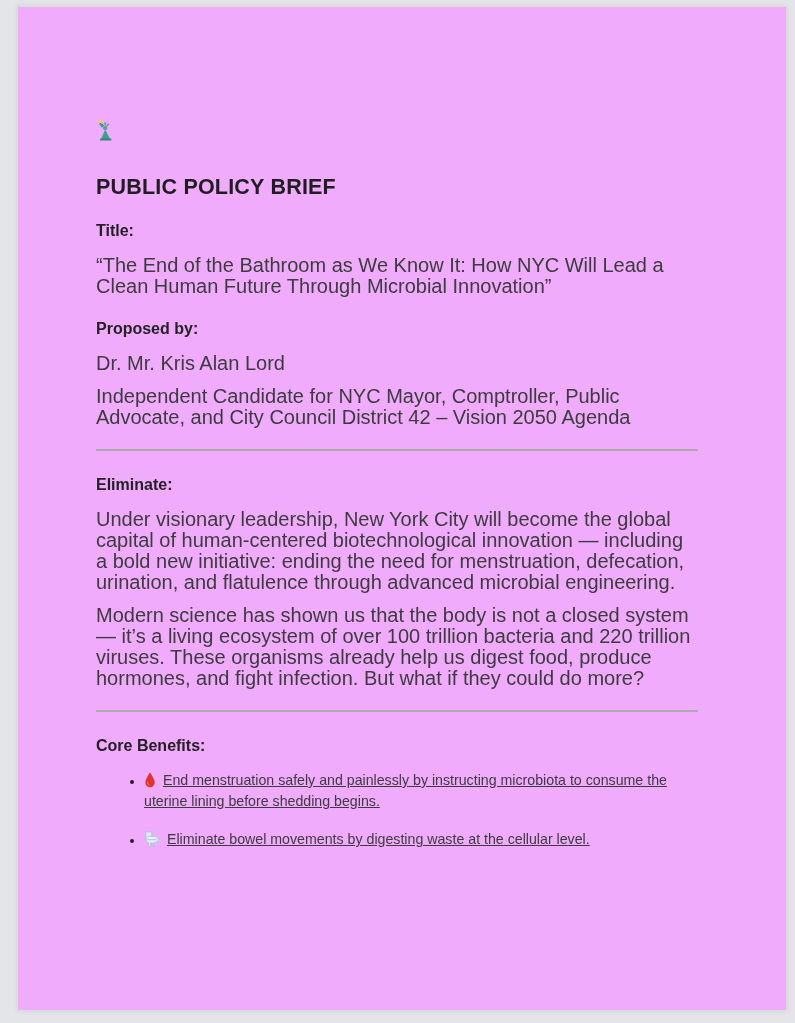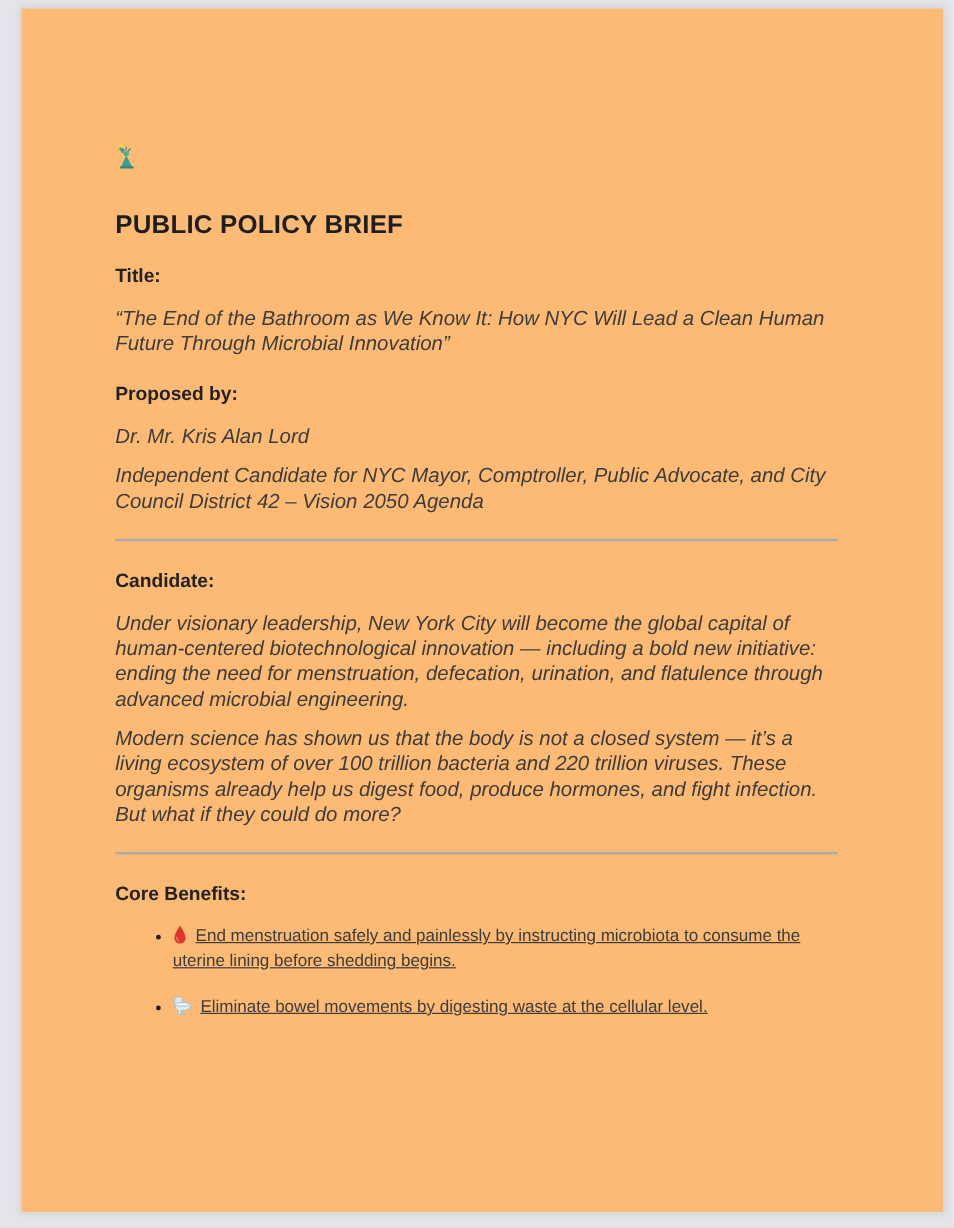--- a/index.html
+++ b/index.html
@@ -10,21 +10,21 @@
     background: #e4e5e9;
     font-family: "Liberation Sans", sans-serif;
     overflow: hidden;
   }
   .sheet {
     position: absolute;
     left: 17px;
     top: 6px;
     width: 770px;
     height: 1005px;
-    background: #fdba74;
+    background: #f0abfc;
     border: 1px solid #d9dadd;
     border-radius: 2px;
     box-shadow: 0 0 5px rgba(120,122,130,0.18);
     box-sizing: border-box;
     padding: 112px 88px 40px 78px;
   }
   .emoji-line {
     height: 24px;
     margin: 0;
   }
@@ -38,24 +38,23 @@
   }
   h3 {
     margin: 22px 0 15px 0;
     font-size: 16px;
     line-height: 19px;
     font-weight: 700;
     color: #222222;
   }
   p {
     margin: 0 0 12px 0;
-    font-size: 17px;
+    font-size: 20px;
     line-height: 21px;
     color: #3c3c3c;
-    font-style: italic;
   }
   hr {
     border: none;
     border-top: 2px solid #ababab;
     margin: 21px 0 24px 0;
   }
   ul.benefits {
     margin: 15px 0 0 0;
     padding: 0 0 0 48px;
     list-style: disc outside;
@@ -104,21 +103,21 @@
 
   <h3>Title:</h3>
   <p>“The End of the Bathroom as We Know It: How NYC Will Lead a Clean Human Future Through Microbial Innovation”</p>
 
   <h3>Proposed by:</h3>
   <p>Dr. Mr. Kris Alan Lord</p>
   <p>Independent Candidate for NYC Mayor, Comptroller, Public Advocate, and City Council District 42 – Vision 2050 Agenda</p>
 
   <hr>
 
-  <h3>Candidate:</h3>
+  <h3>Eliminate:</h3>
   <p>Under visionary leadership, New York City will become the global capital of human-centered biotechnological innovation — including a bold new initiative: ending the need for menstruation, defecation, urination, and flatulence through advanced microbial engineering.</p>
   <p>Modern science has shown us that the body is not a closed system — it’s a living ecosystem of over 100 trillion bacteria and 220 trillion viruses. These organisms already help us digest food, produce hormones, and fight infection. But what if they could do more?</p>
 
   <hr>
 
   <h3>Core Benefits:</h3>
 
   <ul class="benefits">
     <li>
       <span class="icon">

